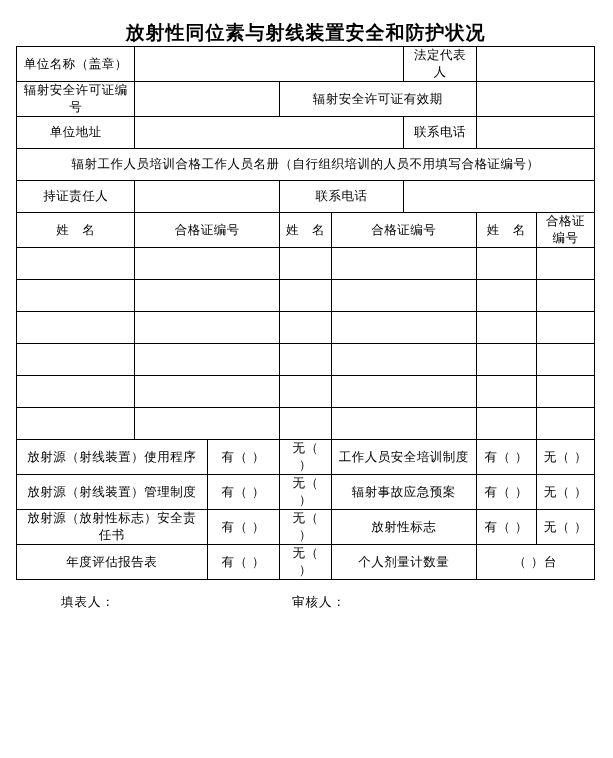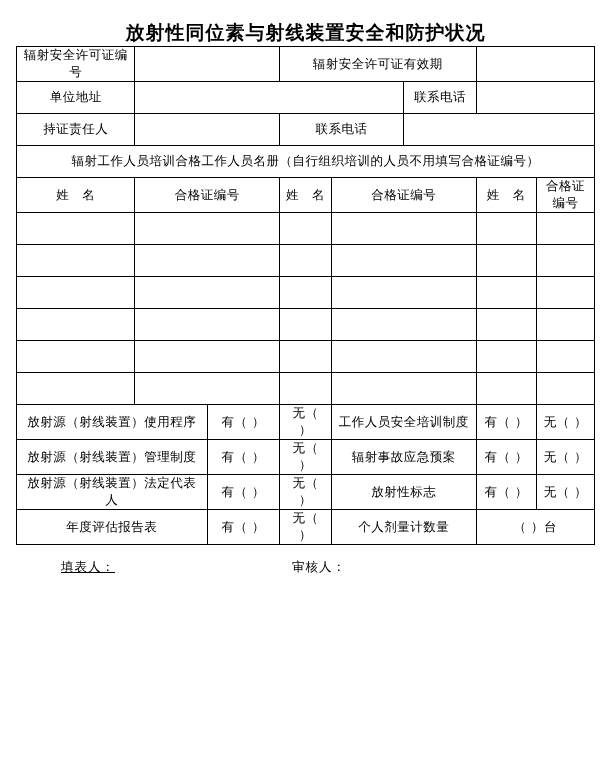--- a/index.html
+++ b/index.html
@@ -74,21 +74,21 @@
     letter-spacing: 0.3px;
   }
   td.left { text-align: left; padding-left: 10px;}
   .footer {
     margin-top: 14px;
     font-size: 12.5px;
     letter-spacing: 1px;
     position: relative;
     height: 20px;
   }
-  .footer .f1 { position: absolute; left: 45px; text-decoration: underline; }
+  .footer .f1 { position: absolute; left: 45px; }
   .footer .f2 { position: absolute; left: 276px; }
 </style>
 </head>
 <body>
 
 <div class="page">
 
   <div class="title">
     <span>放射性同位素与射线装置安全和防护状况</span>
   </div>
@@ -100,44 +100,50 @@
       <col style="width:12.5%">
       <col style="width:12.5%">
       <col style="width:9%">
       <col style="width:12.5%">
       <col style="width:12.5%">
       <col style="width:10.5%">
       <col style="width:10%">
     </colgroup>
 
     <tbody>
+        <tr>
+      <td class="wide-label">单位名称（盖章）</td>
+      <td class="blank" colspan="4"></td>
+      <td>法定代表人</td>
+      <td class="blank" colspan="2"></td>
+    </tr>
 
     <tr>
       <td class="wide-label">辐射安全许可证编号</td>
       <td class="blank" colspan="2"></td>
       <td class="wide-label" colspan="3">辐射安全许可证有效期</td>
       <td class="blank" colspan="2"></td>
     </tr>
 
     <tr>
       <td class="wide-label">单位地址</td>
       <td class="blank" colspan="4"></td>
       <td>联系电话</td>
       <td class="blank" colspan="2"></td>
     </tr>
 
     <tr>
+      <td class="tall" colspan="8">辐射工作人员培训合格工作人员名册（自行组织培训的人员不用填写合格证编号）</td>
+    </tr>
+
+    <tr>
       <td class="wide-label">持证责任人</td>
       <td class="blank" colspan="2"></td>
       <td class="wide-label" colspan="2">联系电话</td>
       <td class="blank" colspan="3"></td>
-    </tr>
-
-    <tr>
-      <td class="tall" colspan="8">辐射工作人员培训合格工作人员名册（自行组织培训的人员不用填写合格证编号）</td>
     </tr>
 
     <tr>
       <td>姓　名</td>
       <td colspan="2">合格证编号</td>
       <td>姓　名</td>
       <td colspan="2">合格证编号</td>
       <td>姓　名</td>
       <td>合格证编号</td>
     </tr>
@@ -201,21 +207,21 @@
     </tr>
     <tr>
       <td class="left" colspan="2">放射源（射线装置）管理制度</td>
       <td>有（  ）</td>
       <td>无（  ）</td>
       <td class="left" colspan="2">辐射事故应急预案</td>
       <td>有（  ）</td>
       <td>无（  ）</td>
     </tr>
     <tr>
-      <td class="left" colspan="2">放射源（射线装置）法定代表人</td>
+      <td class="left" colspan="2">放射源（放射性标志）安全责任书</td>
       <td>有（  ）</td>
       <td>无（  ）</td>
       <td class="left" colspan="2">放射性标志</td>
       <td>有（  ）</td>
       <td>无（  ）</td>
     </tr>
     <tr>
       <td class="left" colspan="2">年度评估报告表</td>
       <td>有（  ）</td>
       <td>无（  ）</td>

